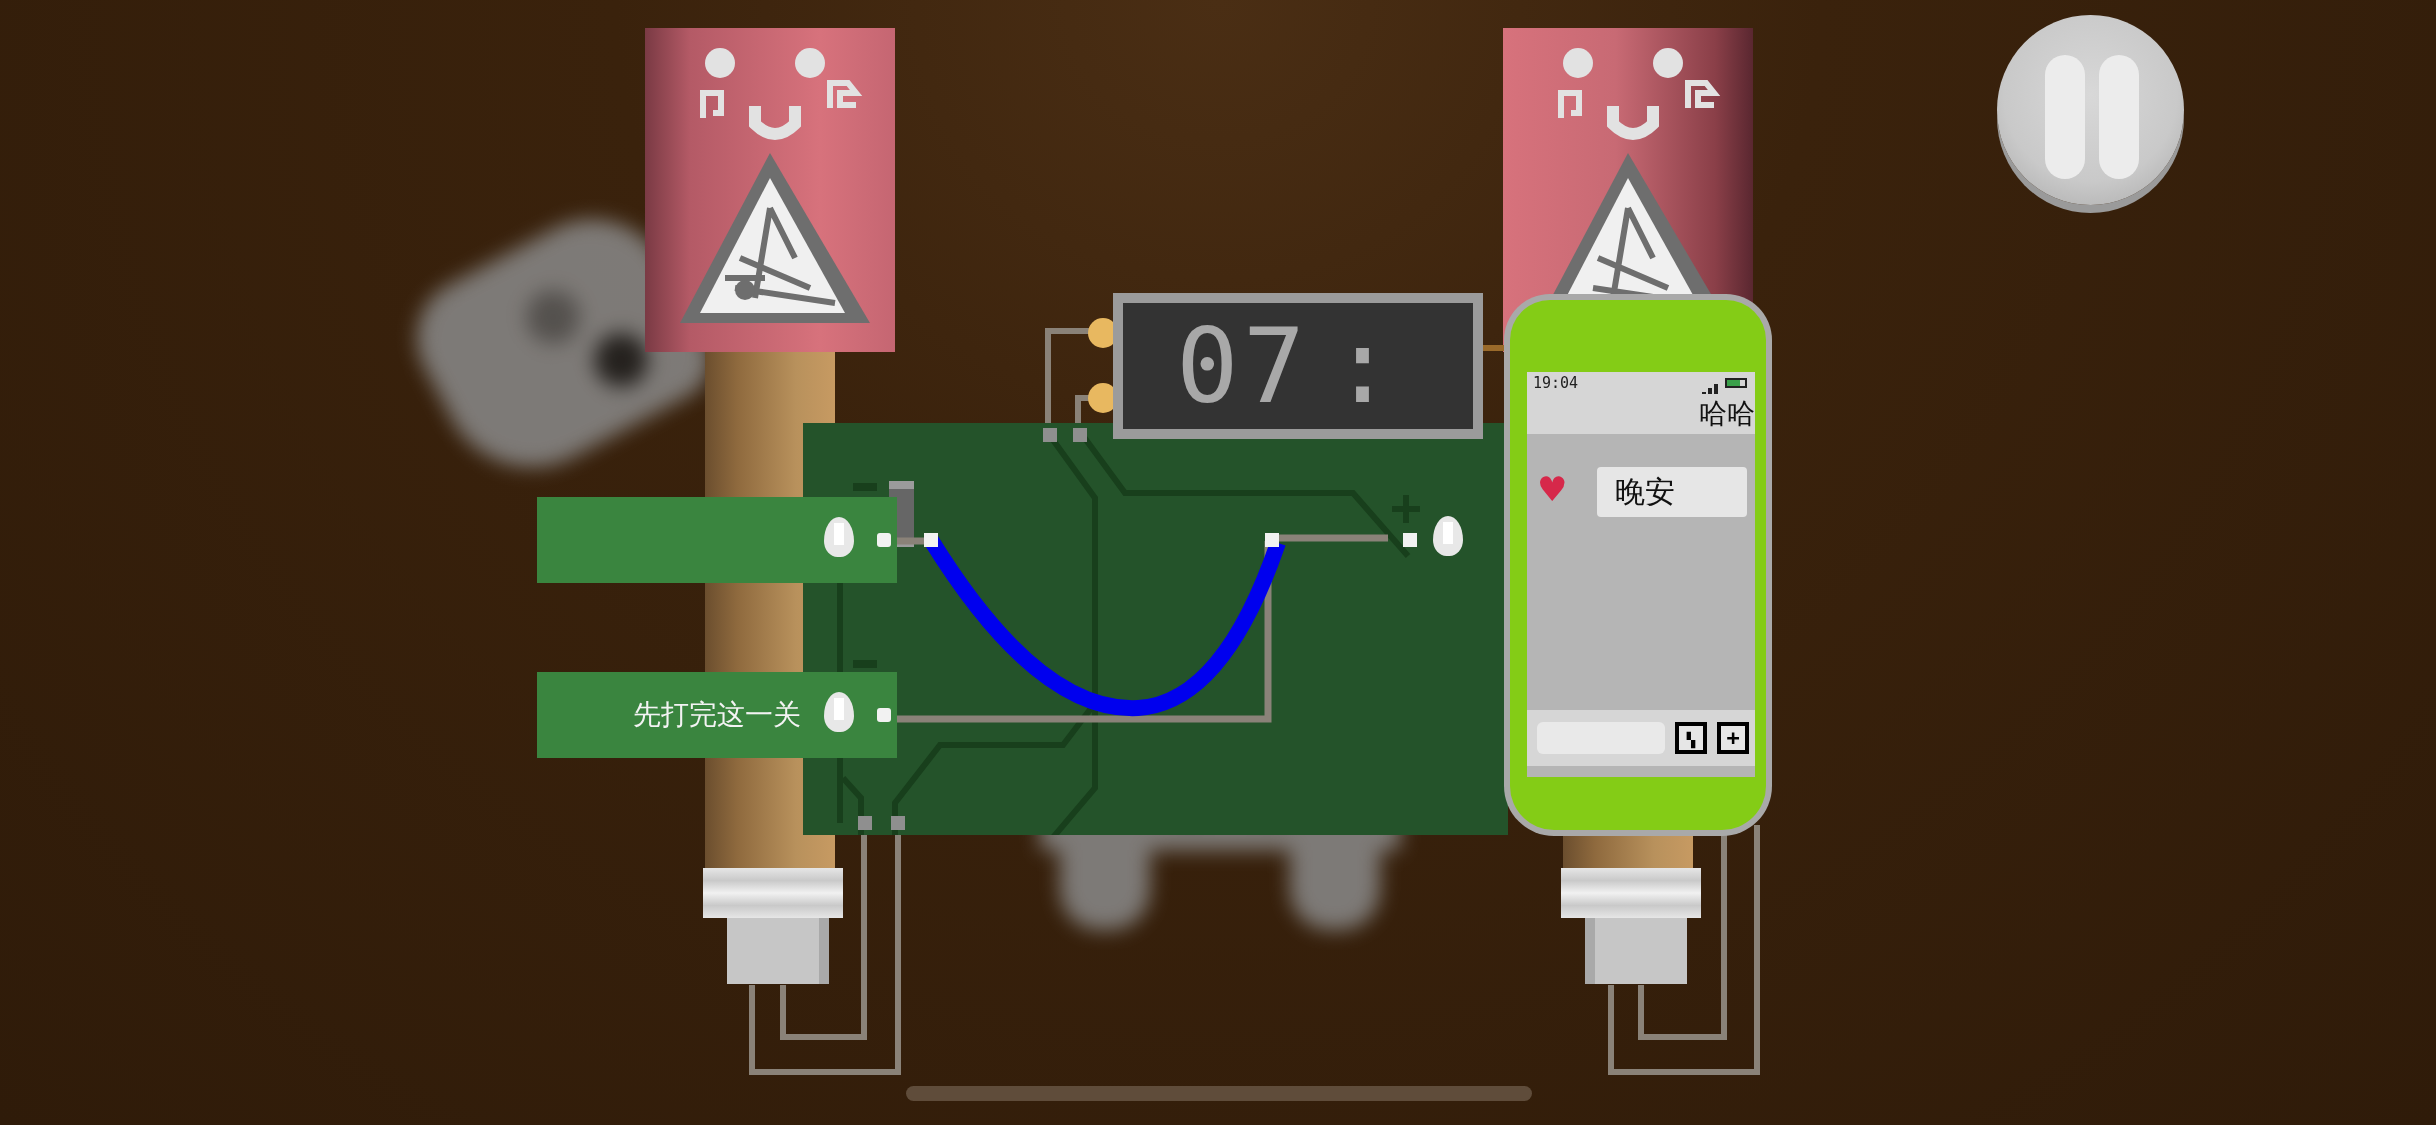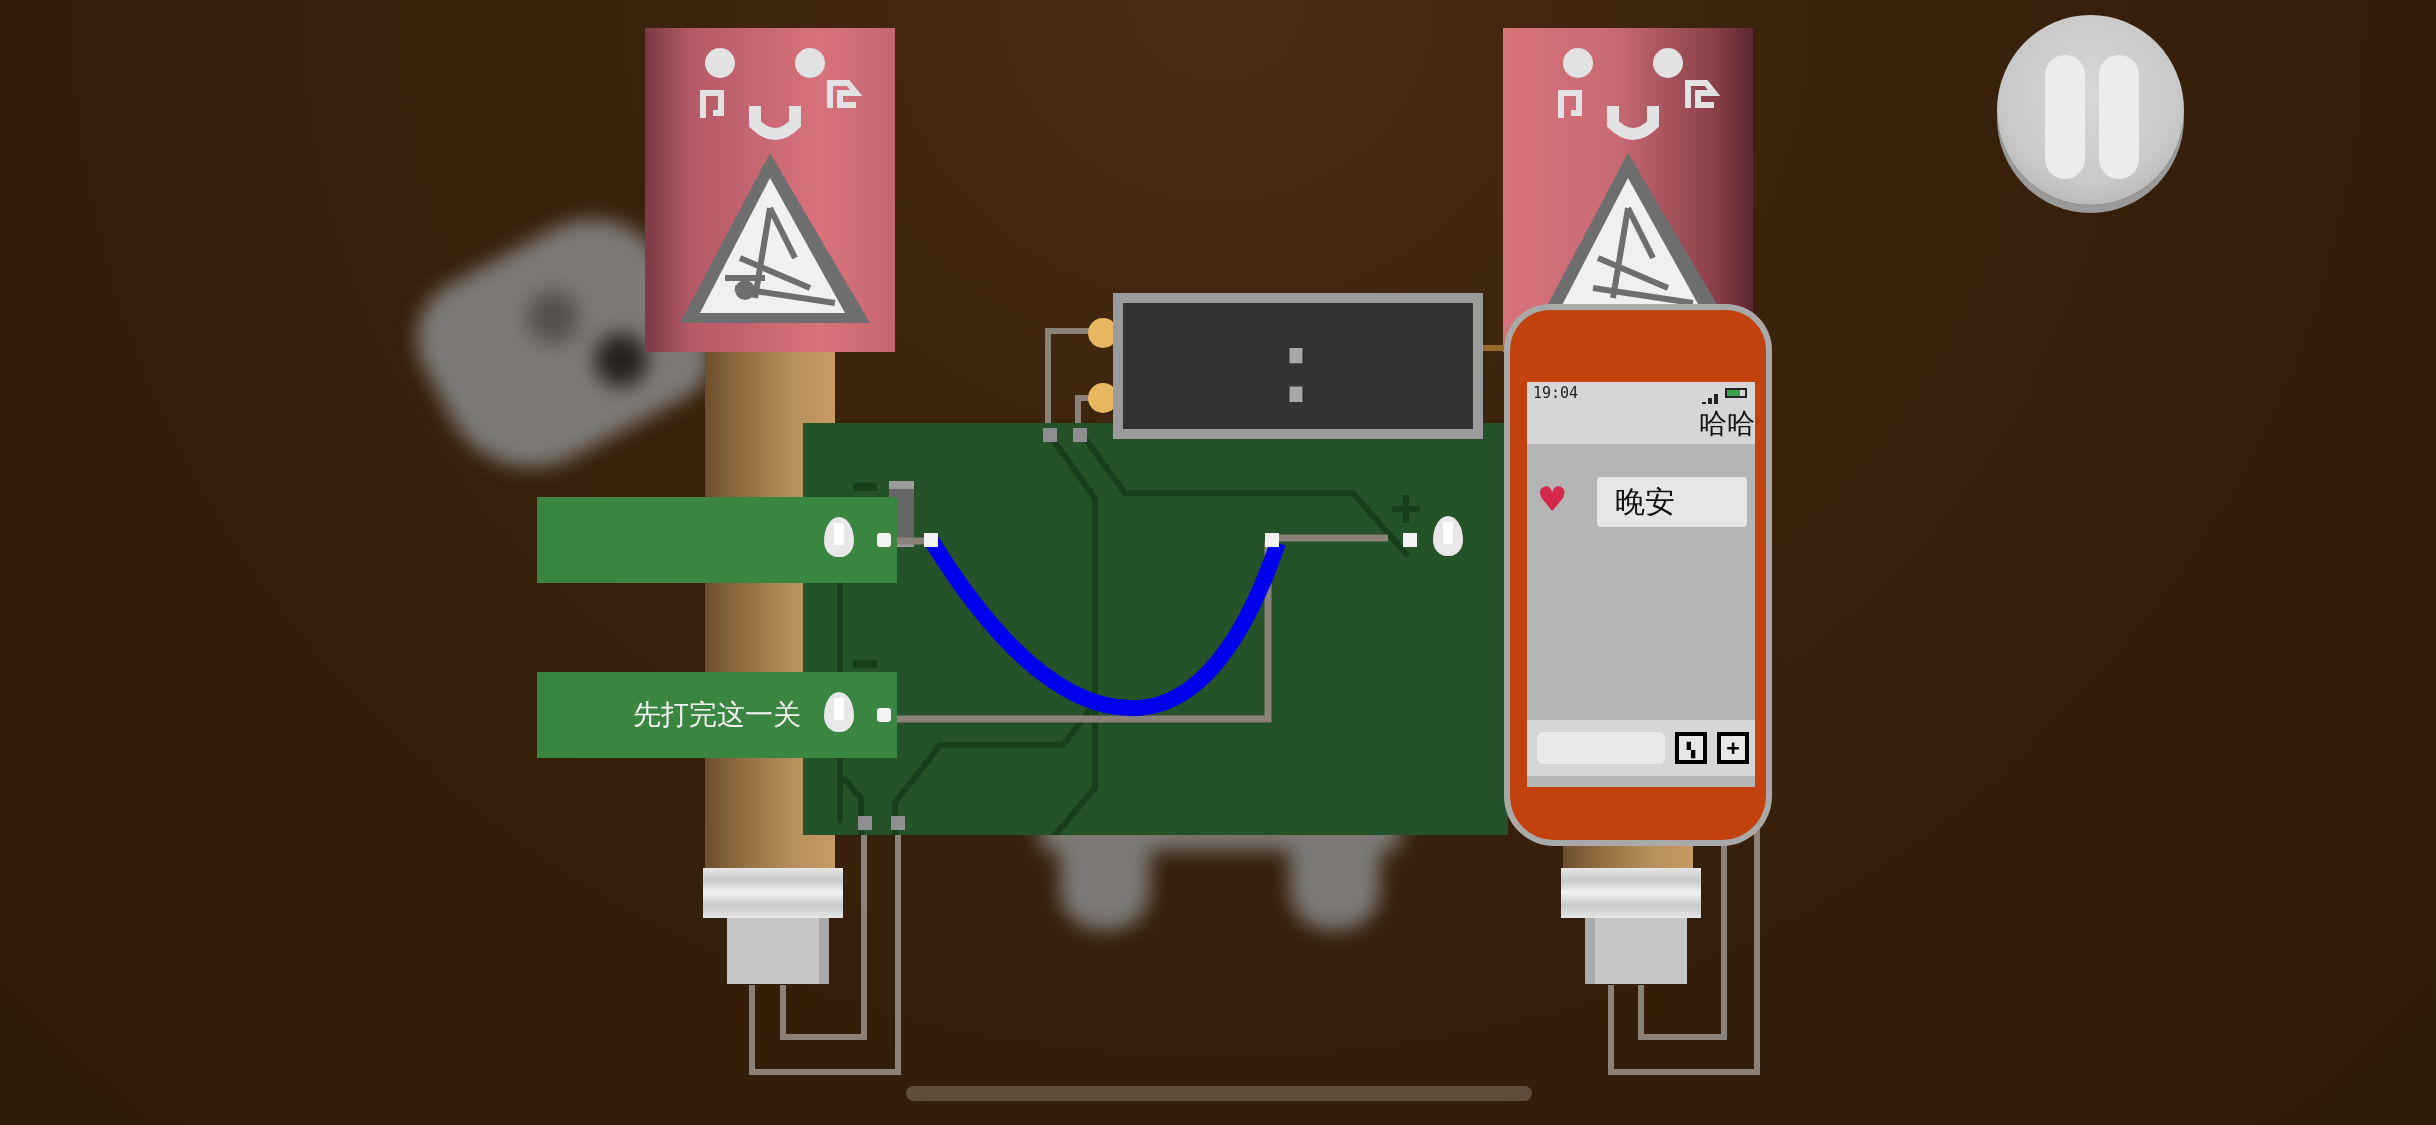--- a/index.html
+++ b/index.html
@@ -40,22 +40,22 @@
   .pad { position:absolute; width:14px; height:14px; background:#f2f2f2; border-radius:3px; }
   
   .timer {
     position:absolute; left:1113px; top:293px; width:370px; height:146px;
     background:#333; border:10px solid #9b9b9b; box-sizing:border-box;
     display:flex; align-items:center; justify-content:center;
     color:#a8a8a8; font-family:"DejaVu Sans Mono", monospace; font-size:104px; letter-spacing:4px;
   }
   
   .phone {
-    position:absolute; left:1510px; top:310px; width:256px; height:530px;
-    background:#c2410c; border-radius:40px 40px 44px 44px;
+    position:absolute; left:1510px; top:300px; width:256px; height:530px;
+    background:#84cc16; border-radius:40px 40px 44px 44px;
     box-shadow: 0 0 0 6px #a9a9a9;
   }
   .screen { position:absolute; left:17px; top:72px; width:228px; height:405px; background:#b5b5b5; }
   .status-bar { position:absolute; left:0; top:0; width:228px; height:22px; background:#d6d6d6; font-family:"DejaVu Sans Mono", monospace; font-size:15px; color:#222; }
   .chat-title { position:absolute; left:0; top:22px; width:228px; height:40px; background:#d6d6d6; text-align:right; font-size:28px; line-height:40px; color:#111; }
   .bubble { position:absolute; left:70px; top:95px; width:150px; height:50px; background:#e6e6e6; font-size:30px; line-height:50px; padding-left:18px; box-sizing:border-box; color:#111; border-radius:4px; }
   .input-bar { position:absolute; left:0; top:338px; width:228px; height:56px; background:#d6d6d6; }
   .input-field { position:absolute; left:10px; top:12px; width:128px; height:32px; background:#e9e9e9; border-radius:6px; }
   .sq-btn { position:absolute; top:12px; width:32px; height:32px; box-sizing:border-box; border:4px solid #000; background:#e6e6e6; font-family:"DejaVu Sans Mono", monospace; font-weight:bold; font-size:22px; line-height:24px; text-align:center; color:#000; }
   
@@ -178,20 +178,21 @@
 </div>
 <div class="option" style="top:672px;">
   <span class="opt-label">先打完这一关</span>
   <div class="bulb" style="left:287px; top:20px;"></div>
   <div class="pad" style="left:340px; top:36px;"></div>
 </div>
 
 <div class="abs" style="left:1088px; top:318px; width:30px; height:30px; background:#e8b860; border-radius:50%;"></div>
 <div class="abs" style="left:1088px; top:383px; width:30px; height:30px; background:#e8b860; border-radius:50%;"></div>
 <div class="timer">
+  <span>07</span>
   <span style="margin:0 22px;">:</span>
 </div>
 
 <div class="phone">
   <div class="screen">
     <div class="status-bar">
       <span style="position:absolute; left:6px; top:2px;">19:04</span>
       <span style="position:absolute; left:175px; top:6px;">
         <span style="display:inline-block;width:4px;height:4px;background:#222;margin-right:2px;vertical-align:bottom;"></span><span style="display:inline-block;width:4px;height:8px;background:#222;margin-right:2px;vertical-align:bottom;"></span><span style="display:inline-block;width:4px;height:12px;background:#222;vertical-align:bottom;"></span>
       </span>

